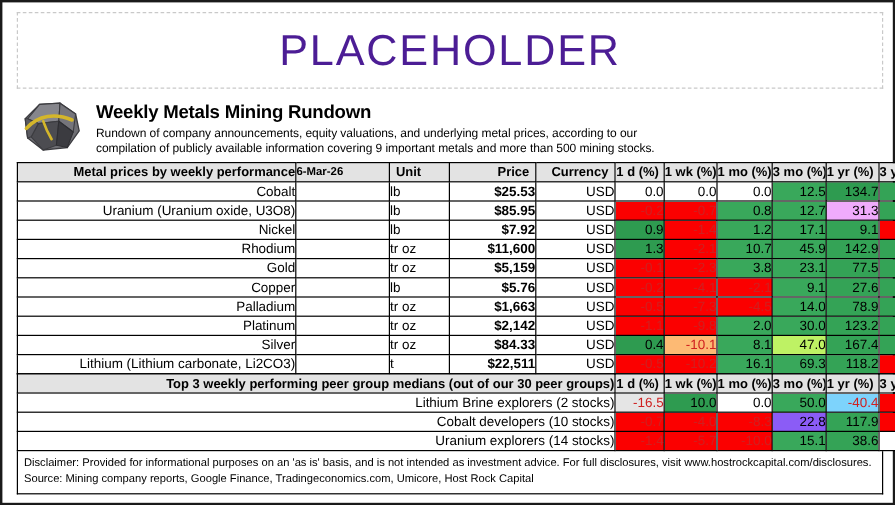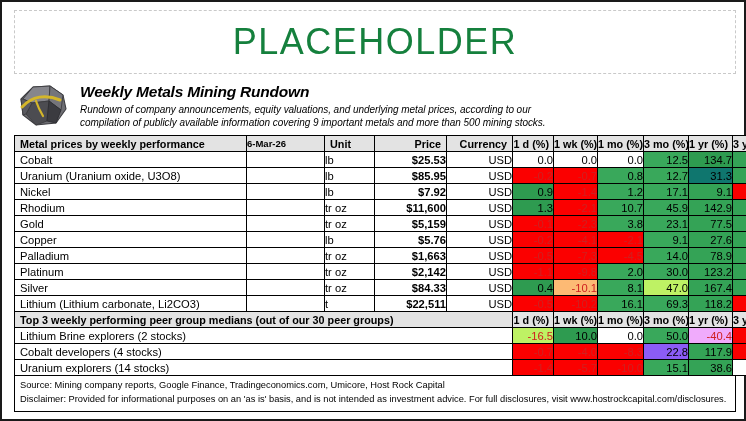--- a/index.html
+++ b/index.html
@@ -36,33 +36,32 @@
     height: 62px;
     border: 1px dashed #c9c9c9;
     display: flex;
     align-items: center;
     justify-content: center;
     margin-bottom: 5px;
   }
   .placeholder-text {
     font-size: 36px;
     letter-spacing: 1.5px;
-    color: #15803d;
+    color: #4c1d95;
     font-weight: 400;
     font-family: "Liberation Sans", sans-serif;
     user-select: none;
   }
 
   
   .masthead {
     display: flex;
-    align-items: center;
+    align-items: flex-end;
     gap: 8px;
     padding: 2px 0 4px 2px;
-    font-style: italic;
   }
   .logo {
     width: 56px;
     height: 48px;
     flex: 0 0 56px;
     margin-top: 2px;
   }
   .headline-block {
     flex: 1 1 auto;
     padding-top: 1px;
@@ -95,21 +94,21 @@
     white-space: nowrap;
     overflow: hidden;
   }
 
   .hdr-band td {
     background: #e3e3e3;
     font-weight: bold;
     font-size: 10.8px;
   }
 
-  td.c-name   { text-align: left; }
+  td.c-name   { text-align: right; }
   td.c-date   { text-align: left; font-size: 9.5px; font-weight: bold; padding-right: 6px; }
   td.c-unit   { text-align: left;  padding-left: 5px; }
   td.c-price  { text-align: right; font-weight: bold; padding-right: 5px; }
   td.c-curr   { text-align: right; padding-right: 5px; }
   td.c-pct    { text-align: right; padding-right: 6px; }
 
   .hdr-band td.c-unit  { text-align: left; padding-left: 5px; }
   .hdr-band td.c-price { text-align: right; padding-right: 5px; }
   .hdr-band td.c-curr  { text-align: right; padding-right: 5px; }
   .hdr-band td.c-pct   { text-align: right; padding-right: 4px; }
@@ -205,21 +204,21 @@
           <tr class="data-row">
             <td class="c-name">Uranium (Uranium oxide, U3O8)</td>
             <td class="c-date"></td>
             <td class="c-unit">lb</td>
             <td class="c-price">$85.95</td>
             <td class="c-curr">USD</td>
             <td class="c-pct" style="background: rgb(251, 0, 0); color: rgb(207, 32, 32);">-0.2</td>
             <td class="c-pct" style="background: rgb(251, 0, 0); color: rgb(207, 32, 32);">-0.7</td>
             <td class="c-pct" style="background: rgb(57, 168, 91); color: rgb(0, 0, 0);">0.8</td>
             <td class="c-pct" style="background: rgb(57, 168, 91); color: rgb(0, 0, 0);">12.7</td>
-            <td class="c-pct" style="background: #0f766e; color: rgb(0, 0, 0);">31.3</td>
+            <td class="c-pct" style="background: #f0abfc; color: rgb(0, 0, 0);">31.3</td>
             <td class="c-pct" style="background: rgb(52, 163, 86); color: rgb(0, 0, 0);">68.7</td>
           </tr>
           <tr class="data-row">
             <td class="c-name">Nickel</td>
             <td class="c-date"></td>
             <td class="c-unit">lb</td>
             <td class="c-price">$7.92</td>
             <td class="c-curr">USD</td>
             <td class="c-pct" style="background: rgb(46, 155, 80); color: rgb(0, 0, 0);">0.9</td>
             <td class="c-pct" style="background: rgb(251, 0, 0); color: rgb(207, 32, 32);">-1.4</td>
@@ -339,47 +338,47 @@
           <td class="c-pct">1 wk (%)</td>
           <td class="c-pct">1 mo (%)</td>
           <td class="c-pct">3 mo (%)</td>
           <td class="c-pct">1 yr (%)</td>
           <td class="c-pct">3 yr (%)</td>
         </tr>
       </tbody>
       <tbody id="peers-body">
           <tr class="data-row">
             <td class="c-name">Lithium Brine explorers (2 stocks)</td>
-            <td class="c-pct" style="background: #bef264; color: rgb(207, 32, 32);">-16.5</td>
+            <td class="c-pct" style="background: #e5e5e5; color: rgb(207, 32, 32);">-16.5</td>
             <td class="c-pct" style="background: rgb(46, 155, 80); color: rgb(0, 0, 0);">10.0</td>
             <td class="c-pct" style="background: rgb(255, 255, 255); color: rgb(0, 0, 0);">0.0</td>
             <td class="c-pct" style="background: rgb(57, 168, 91); color: rgb(0, 0, 0);">50.0</td>
-            <td class="c-pct" style="background: #f0abfc; color: rgb(207, 32, 32);">-40.4</td>
+            <td class="c-pct" style="background: #7dd3fc; color: rgb(207, 32, 32);">-40.4</td>
             <td class="c-pct" style="background: rgb(251, 0, 0); color: rgb(207, 32, 32);">-67.5</td>
           </tr>
           <tr class="data-row">
-            <td class="c-name">Cobalt developers (4 stocks)</td>
+            <td class="c-name">Cobalt developers (10 stocks)</td>
             <td class="c-pct" style="background: rgb(251, 0, 0); color: rgb(207, 32, 32);">-0.7</td>
             <td class="c-pct" style="background: rgb(251, 0, 0); color: rgb(207, 32, 32);">-4.0</td>
             <td class="c-pct" style="background: rgb(251, 0, 0); color: rgb(207, 32, 32);">-8.3</td>
             <td class="c-pct" style="background: #8b5cf6; color: rgb(0, 0, 0);">22.8</td>
             <td class="c-pct" style="background: rgb(52, 163, 86); color: rgb(0, 0, 0);">117.9</td>
             <td class="c-pct" style="background: rgb(251, 0, 0); color: rgb(207, 32, 32);">-9.3</td>
           </tr>
           <tr class="data-row">
             <td class="c-name">Uranium explorers (14 stocks)</td>
             <td class="c-pct" style="background: rgb(251, 0, 0); color: rgb(207, 32, 32);">-1.4</td>
             <td class="c-pct" style="background: rgb(251, 0, 0); color: rgb(207, 32, 32);">-5.7</td>
             <td class="c-pct" style="background: rgb(251, 0, 0); color: rgb(207, 32, 32);">-10.0</td>
             <td class="c-pct" style="background: rgb(57, 168, 91); color: rgb(0, 0, 0);">15.1</td>
             <td class="c-pct" style="background: rgb(52, 163, 86); color: rgb(0, 0, 0);">38.6</td>
             <td class="c-pct" style="background: rgb(255, 255, 255); color: rgb(0, 0, 0);">0.0</td>
           </tr>
         </tbody>
     </table>
 
     <div class="footer">
+      <div>Disclaimer: Provided for informational purposes on an 'as is' basis, and is not intended as investment advice. For full disclosures, visit www.hostrockcapital.com/disclosures.</div>
       <div>Source: Mining company reports, Google Finance, Tradingeconomics.com, Umicore, Host Rock Capital</div>
-      <div>Disclaimer: Provided for informational purposes on an 'as is' basis, and is not intended as investment advice. For full disclosures, visit www.hostrockcapital.com/disclosures.</div>
     </div>
 
   </div>
 </div>
 
 </body></html>

